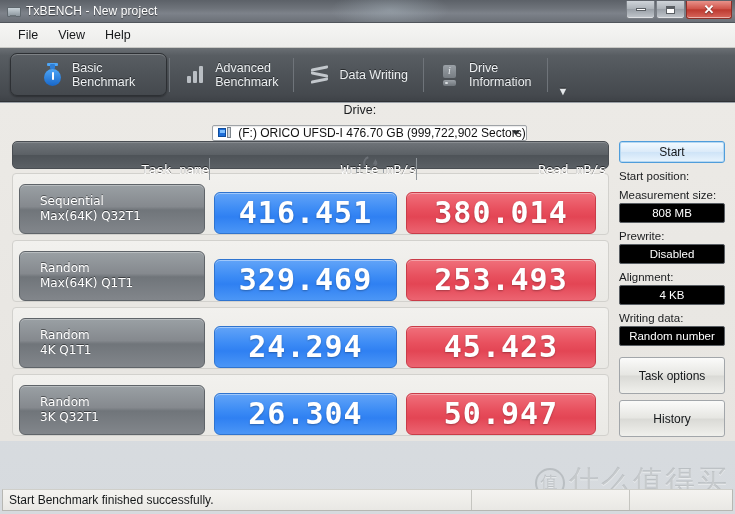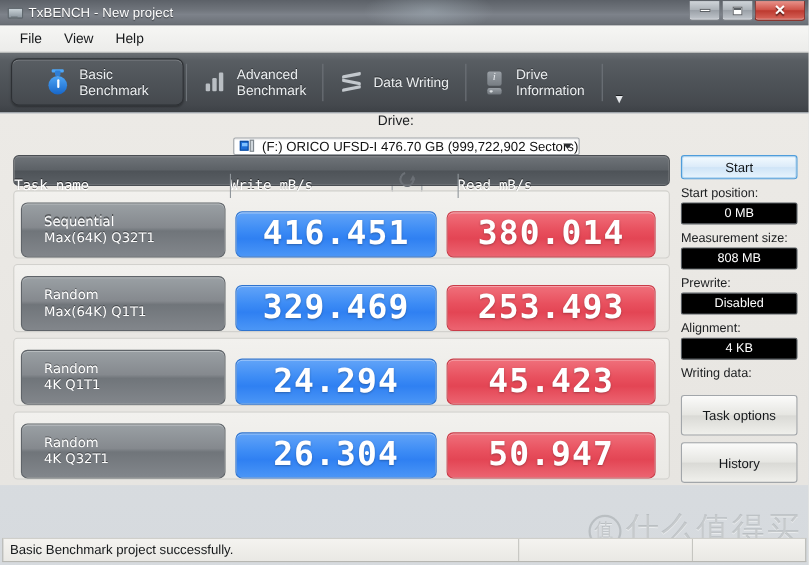--- a/index.html
+++ b/index.html
@@ -198,21 +198,21 @@
     width:597px;flex:none;
   }
   .thead{
     height:26px;border-radius:5px;
     background:linear-gradient(180deg,#6f7479 0%,#5c6166 48%,#4e5358 52%,#5b6065 100%);
     border:1px solid #4a4e53;
     display:flex;align-items:center;
     box-shadow:inset 0 1px 0 rgba(255,255,255,.18);
   }
   .th{
-    color:#fff;font-size:13px;text-align:left;
+    color:#fff;font-size:13px;text-align:right;
     font-family:"DejaVu Sans Mono", monospace;
     letter-spacing:-0.3px;
     text-shadow:0 -1px 0 rgba(0,0,0,.6);
     position:relative;
     margin-top:28px;
   }
   .th.c1{width:196px;}
   .th.c2{width:190px;}
   .th.c3{width:207px;}
   .th.c2:before,.th.c3:before{
@@ -473,61 +473,61 @@
               <span class="chip-val">24.294</span>
             </div>
             <div class="chip write">
               <span class="chip-val">45.423</span>
             </div>
           </div>
 
           <div class="row">
             <div class="task">
               <span class="t1">Random</span>
-              <span class="t2">4K Q32T1</span>
+              <span class="t2">3K Q32T1</span>
             </div>
             <div class="chip read">
               <span class="chip-val">26.304</span>
             </div>
             <div class="chip write">
               <span class="chip-val">50.947</span>
             </div>
           </div>
 
         </div>
       </div>
 
       <div class="side">
         <div class="btn start">Start</div>
 
         <div class="side-label">Start position:</div>
-        <div class="value-box">0 MB</div>
 
         <div class="side-label">Measurement size:</div>
         <div class="value-box">808 MB</div>
 
         <div class="side-label">Prewrite:</div>
         <div class="value-box">Disabled</div>
 
         <div class="side-label">Alignment:</div>
         <div class="value-box">4 KB</div>
 
         <div class="side-label">Writing data:</div>
+        <div class="value-box">Random number</div>
 
         <div class="side-gap"></div>
         <div class="btn opt">Task options</div>
         <div class="btn">History</div>
       </div>
 
     </div>
   </div>
 
   <div class="watermark">
     <span class="mk">值</span><span>什么值得买</span>
   </div>
 
   <div class="statusbar">
-    <div class="status-pane p1">Basic Benchmark project successfully.</div>
+    <div class="status-pane p1">Start Benchmark finished successfully.</div>
     <div class="status-pane p2"></div>
     <div class="status-pane p3"></div>
   </div>
 
 </div>
 
 </body></html>

